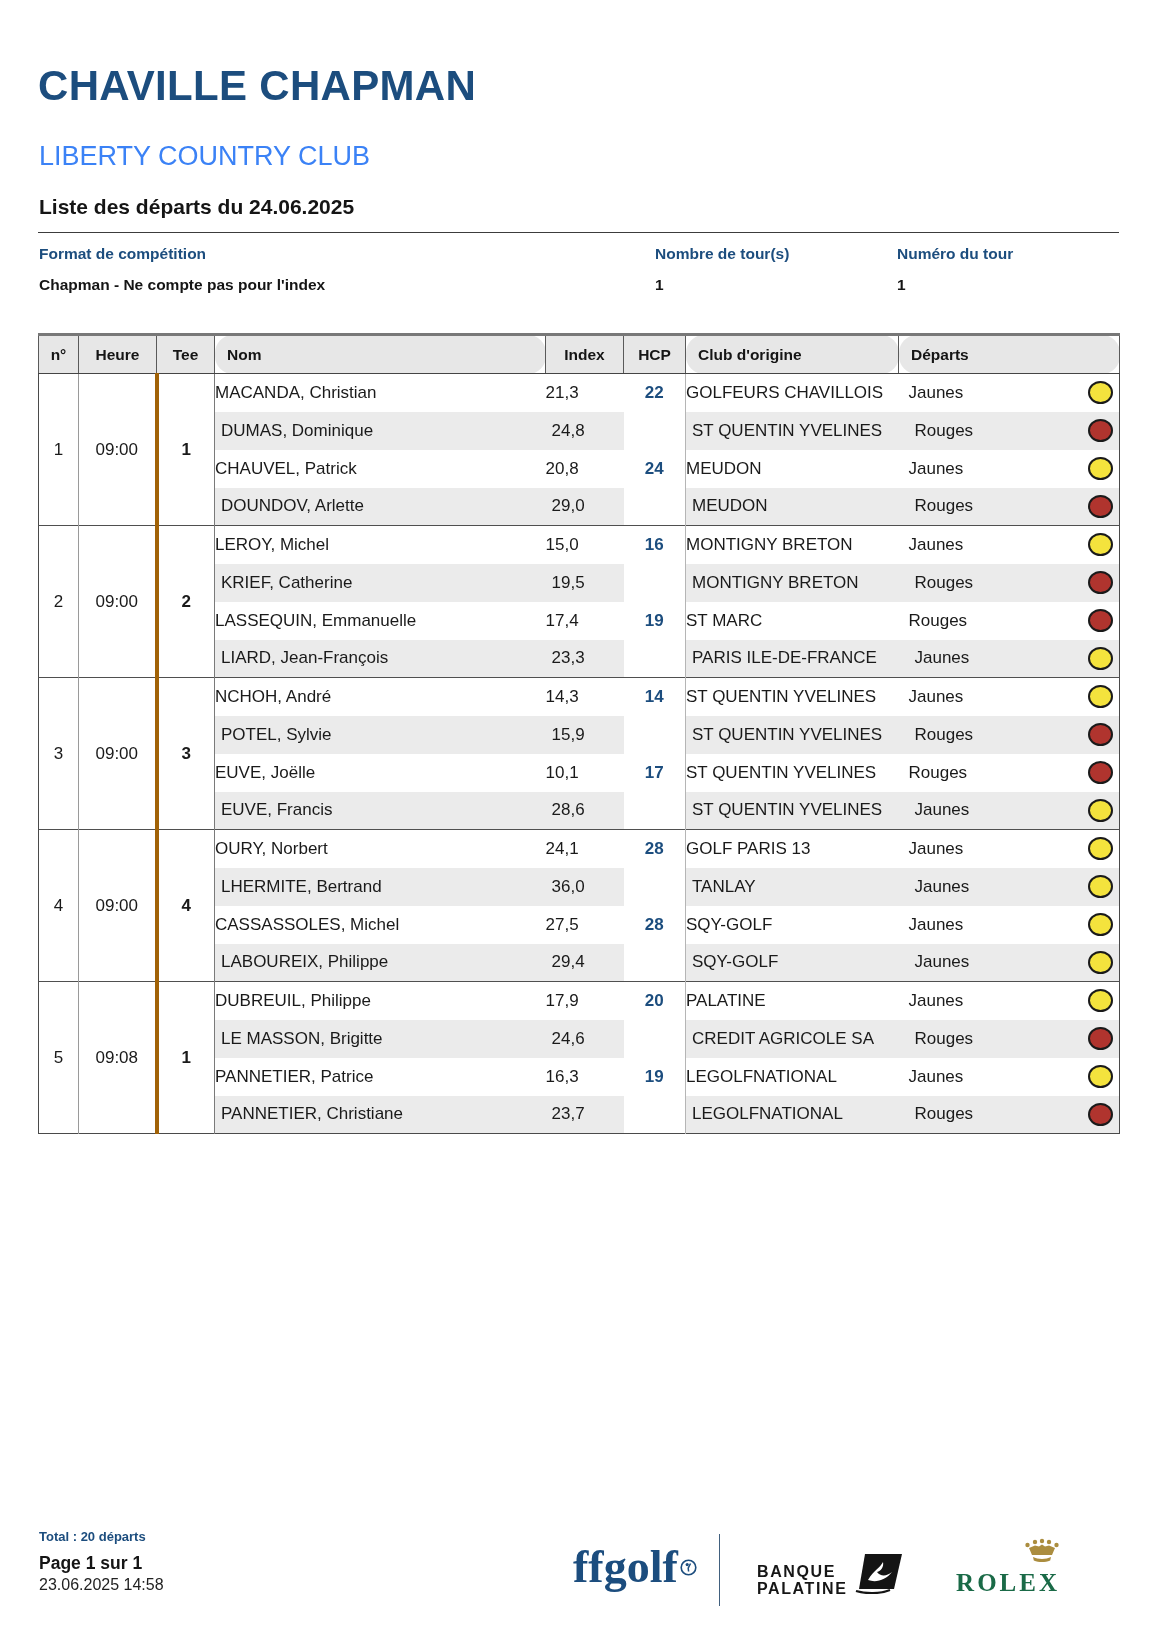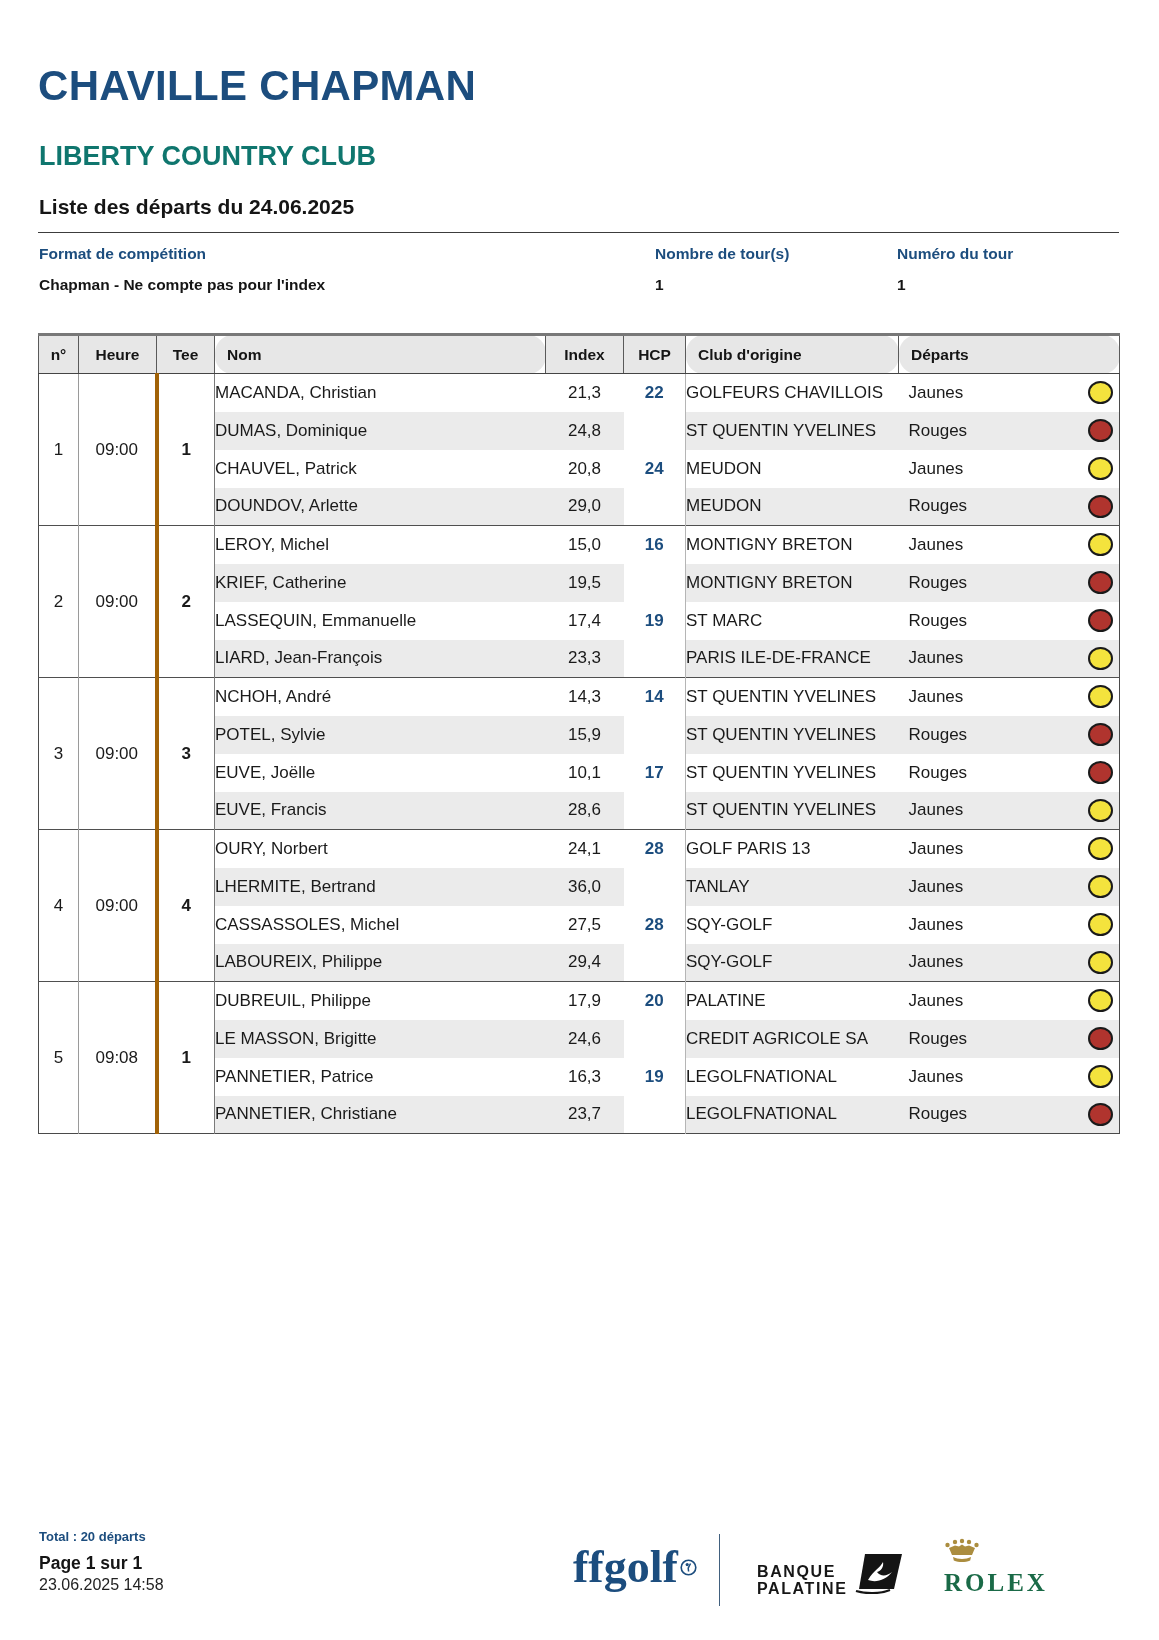--- a/index.html
+++ b/index.html
@@ -2,45 +2,45 @@
 <html><head>
 <meta charset="utf-8">
 <style>
   html,body{margin:0;padding:0;background:#fff;}
   .page{position:relative;width:1159px;height:1640px;background:#ffffff;
         font-family:"Liberation Sans",sans-serif;color:#1a1a1a;overflow:hidden;}
 
   
   .title{position:absolute;left:38px;top:62px;font-size:42px;font-weight:800;
          color:#1c4d7e;letter-spacing:.3px;}
-  .subtitle{position:absolute;left:39px;top:141px;font-size:27px;font-weight:700;color:#0f766e;}
+  .subtitle{position:absolute;left:39px;top:141px;font-size:27px;font-weight:400;color:#3b82f6;}
   .list-title{position:absolute;left:39px;top:195px;font-size:21px;font-weight:700;color:#151515;text-align:right;}
   .rule{position:absolute;left:38px;top:232px;width:1081px;border-top:1.5px solid #3c3c3c;}
 
   .meta-label{position:absolute;top:245px;font-size:15.5px;font-weight:700;color:#1c4d7e;}
   .meta-value{position:absolute;top:276px;font-size:15.5px;font-weight:700;color:#151515;}
   .m-format{left:39px;} .m-rounds{left:655px;} .m-roundnum{left:897px;}
 
   
   .startlist{position:absolute;left:38px;top:333px;width:1081px;border-collapse:collapse;
              table-layout:fixed;font-size:17px;
              border:1.5px solid #4a4a4a;border-top:3px solid #787878;}
   .startlist th{height:37px;background:#e7e7e7;font-size:15.5px;font-weight:700;color:#151515;
                 border:1px solid #5a5a5a;border-bottom:1.5px solid #444;padding:0;}
   .startlist td{height:38px;padding:0;vertical-align:middle;box-sizing:border-box;}
   th.h-left{text-align:left;padding-left:12px;border-radius:18px;}
   tr.group-start td{border-top:1.5px solid #4f4f4f;}
-  .stripe-row td{background:#ebebeb;}
+  .stripe-row td{background:#ebebeb;padding-left:6px;}
   .stripe-row td.c-hcp{background:#ffffff;}
   .c-num{text-align:center;vertical-align:top;padding-top:9px;border-right:1px solid #9a9a9a;background:#fff;}
   .c-time{text-align:center;vertical-align:top;padding-top:9px;border-right:4px solid #a16207;background:#fff;}
   .c-tee{text-align:center;vertical-align:top;padding-top:9px;font-weight:700;
          border-right:1px solid #7a7a7a;background:#fff;}
   .c-name{padding-left:11px;}
-  .c-index{text-align:center;padding-right:13px;}
+  .c-index{text-align:left;padding-right:13px;}
   .c-hcp{text-align:center;color:#1c4d7e;font-weight:700;border-right:1px solid #b5b5b5;}
   .c-club{padding-left:10px;white-space:nowrap;overflow:hidden;}
   .c-tees .tees-wrap{display:flex;align-items:center;justify-content:space-between;width:100%;}
   .c-tees .tees-label{margin-left:10px;}
   .dot{width:25px;height:23px;border-radius:50%;border:2px solid #1a1a1a;box-sizing:border-box;
        margin-right:6px;flex:0 0 auto;}
   .dot-yellow{background:#f4e33d;}
   .dot-red{background:#b0342e;}
 
   
@@ -48,21 +48,21 @@
   .f-page{position:absolute;left:39px;top:1553px;font-size:17.5px;font-weight:700;color:#151515;}
   .f-date{position:absolute;left:39px;top:1576px;font-size:16px;color:#222;}
 
   .logo-ffgolf{position:absolute;left:573px;top:1544px;font-family:"Liberation Serif",serif;
                font-size:46px;font-weight:700;color:#1c4d7e;line-height:1;}
   .ffgolf-mark{display:inline-block;vertical-align:top;margin-left:2px;margin-top:-6px;}
   .logo-sep{position:absolute;left:719px;top:1534px;height:72px;border-left:1.5px solid #41607e;}
   .logo-bp{position:absolute;left:757px;top:1552px;display:flex;align-items:flex-end;}
   .bp-text{font-size:16px;font-weight:700;letter-spacing:1.6px;line-height:1.05;color:#161616;}
   .bp-flag{margin-left:3px;margin-top:-2px;}
-  .logo-rolex{position:absolute;left:944px;top:1538px;width:116px;text-align:left;}
+  .logo-rolex{position:absolute;left:944px;top:1538px;width:116px;text-align:right;}
   .rolex-crown{display:block;margin:0 auto 3px auto;}
   .rolex-text{font-family:"Liberation Serif",serif;font-size:25px;font-weight:700;
               letter-spacing:3px;color:#1a6a47;}
 </style>
 </head>
 <body>
 
 <div class="page">
 
   <div class="title">CHAVILLE CHAPMAN</div>

